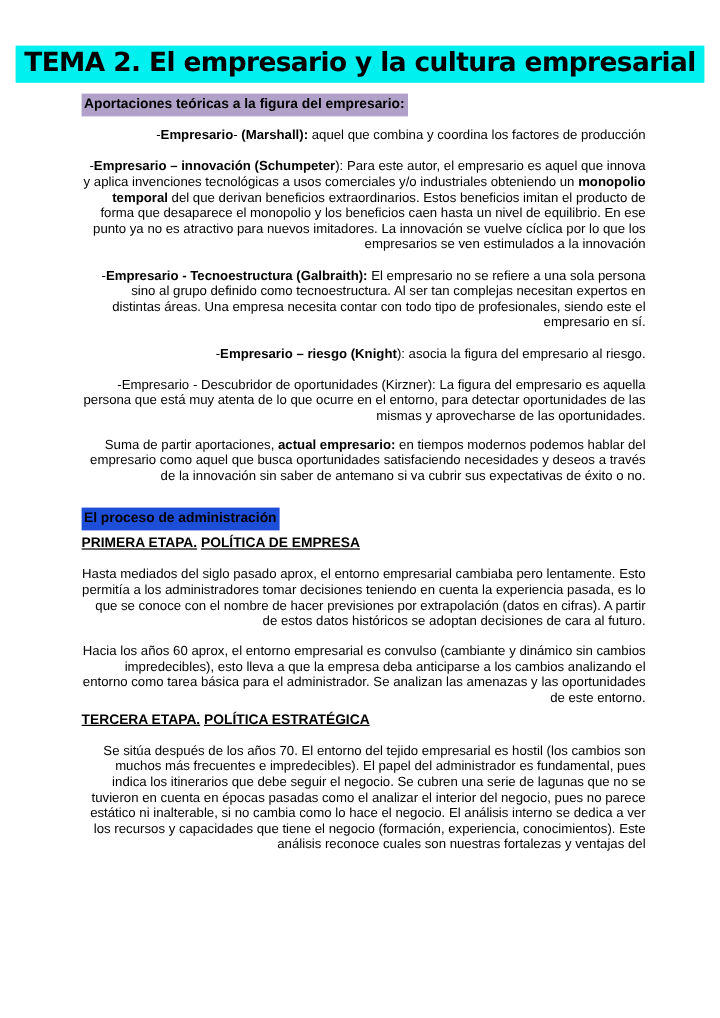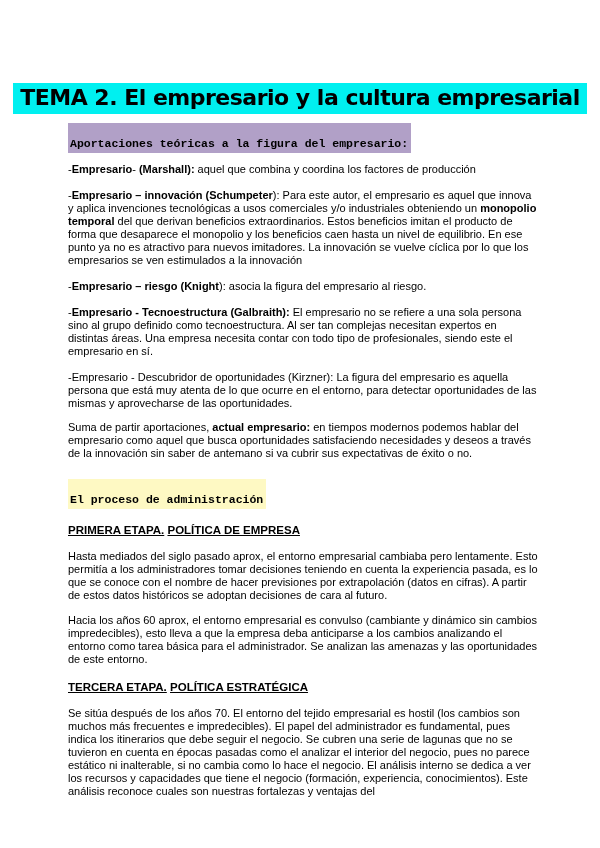--- a/index.html
+++ b/index.html
@@ -6,21 +6,21 @@
   body {
     width:600px; height:848px;
     background:#ffffff;
     font-family:"Liberation Sans", sans-serif;
     color:#000;
     overflow:hidden;
   }
   .page { width:600px; height:848px; position:relative; }
 
   
-  .title-wrap { padding-top:56px; text-align:center;margin-top:27px; }
+  .title-wrap { padding-top:38px; text-align:center; }
   .title-hl {
     display:inline-block;
     font-family:"DejaVu Sans", sans-serif;
     font-weight:bold;
     font-size:22px;
     line-height:26px;
     padding:2px 7px 3px 7px;
     letter-spacing:-0.5px;
   }
 
@@ -31,32 +31,31 @@
     font-size:11px;
     line-height:13px;
   }
 
   .intro-heading-wrap { margin-top:9px; }
   .hl-inline {
     display:inline-block;
     font-weight:bold;
     font-size:11.5px;
     line-height:15px;
-    padding:13px 3px 2px 2px;
-    font-family:Liberation Mono, monospace;
+    padding:2px 3px 2px 2px;
   }
 
-  p { margin:13px 0 0 0; }
+  p { margin:13px 0 0 0;text-align:right; }
   p.first { margin-top:10px; }
   p.suma { margin-top:11px; }
 
   .proceso-wrap { margin-top:19px; }
 
   .stage-heading {
-    margin-top:14px;
+    margin-top:4px;
     font-weight:bold;
     font-size:11.5px;
     line-height:15px;
   }
   .stage-heading span[data-u] { text-decoration:underline; }
 
   .stage-body { margin-top:12px; }
 </style>
 </head>
 <body>
@@ -68,27 +67,27 @@
   </div>
 
   <div class="content">
 
     <div class="intro-heading-wrap">
       <span class="hl-inline" style="background-color: rgb(177, 160, 199);">Aportaciones teóricas a la figura del empresario:</span>
     </div>
 
     <p class="first"><span>-</span><span style="font-weight: bold;">Empresario</span><span>- </span><span style="font-weight: bold;">(Marshall):</span><span> aquel que combina y coordina los factores de producción</span></p>
     <p><span>-</span><span style="font-weight: bold;">Empresario – innovación (Schumpeter</span><span>): Para este autor, el empresario es aquel que innova y aplica invenciones tecnológicas a usos comerciales y/o industriales obteniendo un </span><span style="font-weight: bold;">monopolio temporal</span><span> del que derivan beneficios extraordinarios. Estos beneficios imitan el producto de forma que desaparece el monopolio y  los beneficios caen hasta un nivel de equilibrio. En ese punto ya no es atractivo para nuevos imitadores. La innovación se vuelve cíclica por lo que los empresarios se ven estimulados a la innovación</span></p>
+    <p><span>-</span><span style="font-weight: bold;">Empresario - Tecnoestructura (Galbraith):</span><span> El empresario no se refiere a una sola persona sino al grupo definido como tecnoestructura. Al ser tan complejas necesitan expertos en distintas áreas. Una empresa necesita contar con todo tipo de profesionales, siendo este el empresario en sí.</span></p>
     <p><span>-</span><span style="font-weight: bold;">Empresario – riesgo (Knight</span><span>): asocia la figura del empresario al riesgo.</span></p>
-    <p><span>-</span><span style="font-weight: bold;">Empresario - Tecnoestructura (Galbraith):</span><span> El empresario no se refiere a una sola persona sino al grupo definido como tecnoestructura. Al ser tan complejas necesitan expertos en distintas áreas. Una empresa necesita contar con todo tipo de profesionales, siendo este el empresario en sí.</span></p>
     <p><span>-</span><span style="font-weight: normal; margin-top: 28px;">Empresario - Descubridor de oportunidades (Kirzner):</span><span> La figura del empresario es aquella persona que está muy atenta de lo que ocurre en el entorno, para detectar oportunidades de las mismas y aprovecharse de las oportunidades.</span></p>
     <p class="suma"><span>Suma de partir aportaciones, </span><span style="font-weight: bold;">actual empresario:</span><span> en tiempos modernos podemos hablar del empresario como aquel que busca oportunidades satisfaciendo necesidades y deseos a través de la innovación sin saber de antemano si va cubrir sus expectativas de éxito o no.</span></p>
 
     <div class="proceso-wrap">
-      <span class="hl-inline" style="background-color: #fef9c3;">El proceso de administración</span>
+      <span class="hl-inline" style="background-color: #1d4ed8;">El proceso de administración</span>
     </div>
 
     <div class="stage-heading">
       <span data-u="">PRIMERA ETAPA.</span><span> </span><span data-u="">POLÍTICA DE EMPRESA</span>
     </div>
     <p class="stage-body">Hasta mediados del siglo pasado aprox, el entorno empresarial cambiaba pero lentamente. Esto permitía a los administradores tomar decisiones teniendo en cuenta la experiencia pasada, es lo que se conoce con el nombre de hacer previsiones por extrapolación (datos en cifras).  A partir de estos datos históricos se adoptan decisiones de cara al futuro.</p>
 
     <p class="stage-body">Hacia los años 60 aprox, el entorno empresarial es convulso (cambiante y dinámico sin cambios impredecibles), esto lleva a que la empresa deba anticiparse a los cambios analizando el entorno como tarea básica para el administrador. Se analizan las amenazas y las oportunidades de este entorno.</p>
 
     <div class="stage-heading">

